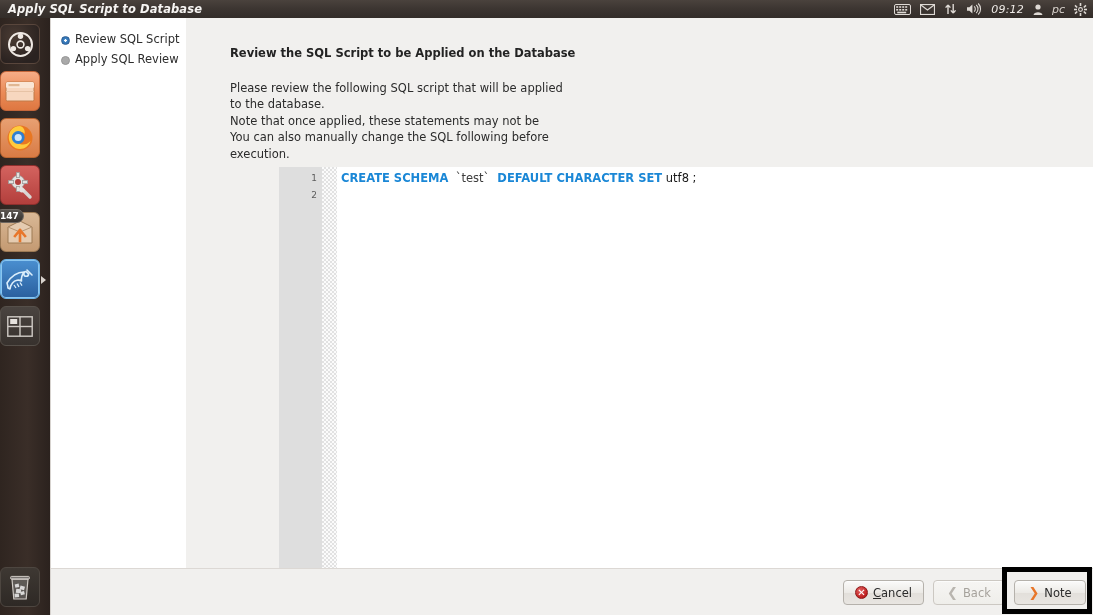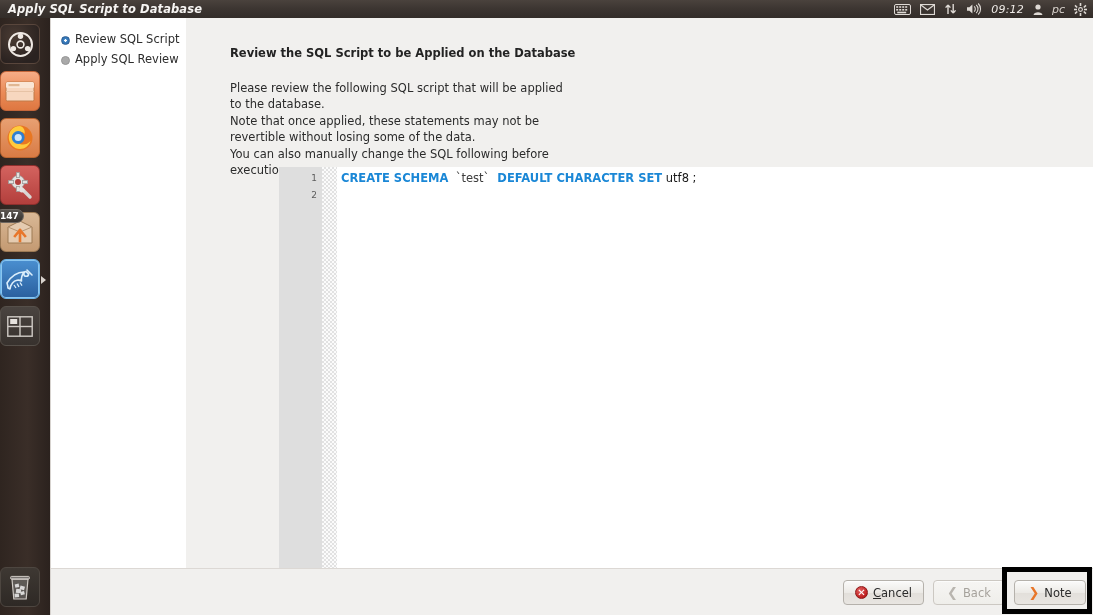--- a/index.html
+++ b/index.html
@@ -466,21 +466,20 @@
       </div>
 
       <div id="main-pane">
 
         <div id="pane-heading">Review the SQL Script to be Applied on the Database</div>
 
         <div id="pane-desc">
           <div>Please review the following SQL script that will be applied</div>
           <div>to the database.</div>
           <div>Note that once applied, these statements may not be</div>
-          <div>revertible without losing some of the data.</div>
           <div>You can also manually change the SQL following before</div>
           <div>execution.</div>
         </div>
 
         <div id="editor">
           <div id="hl-row"></div>
 
           <div id="gutter">
             <div class="lineno">1</div>
             <div class="lineno">2</div>

